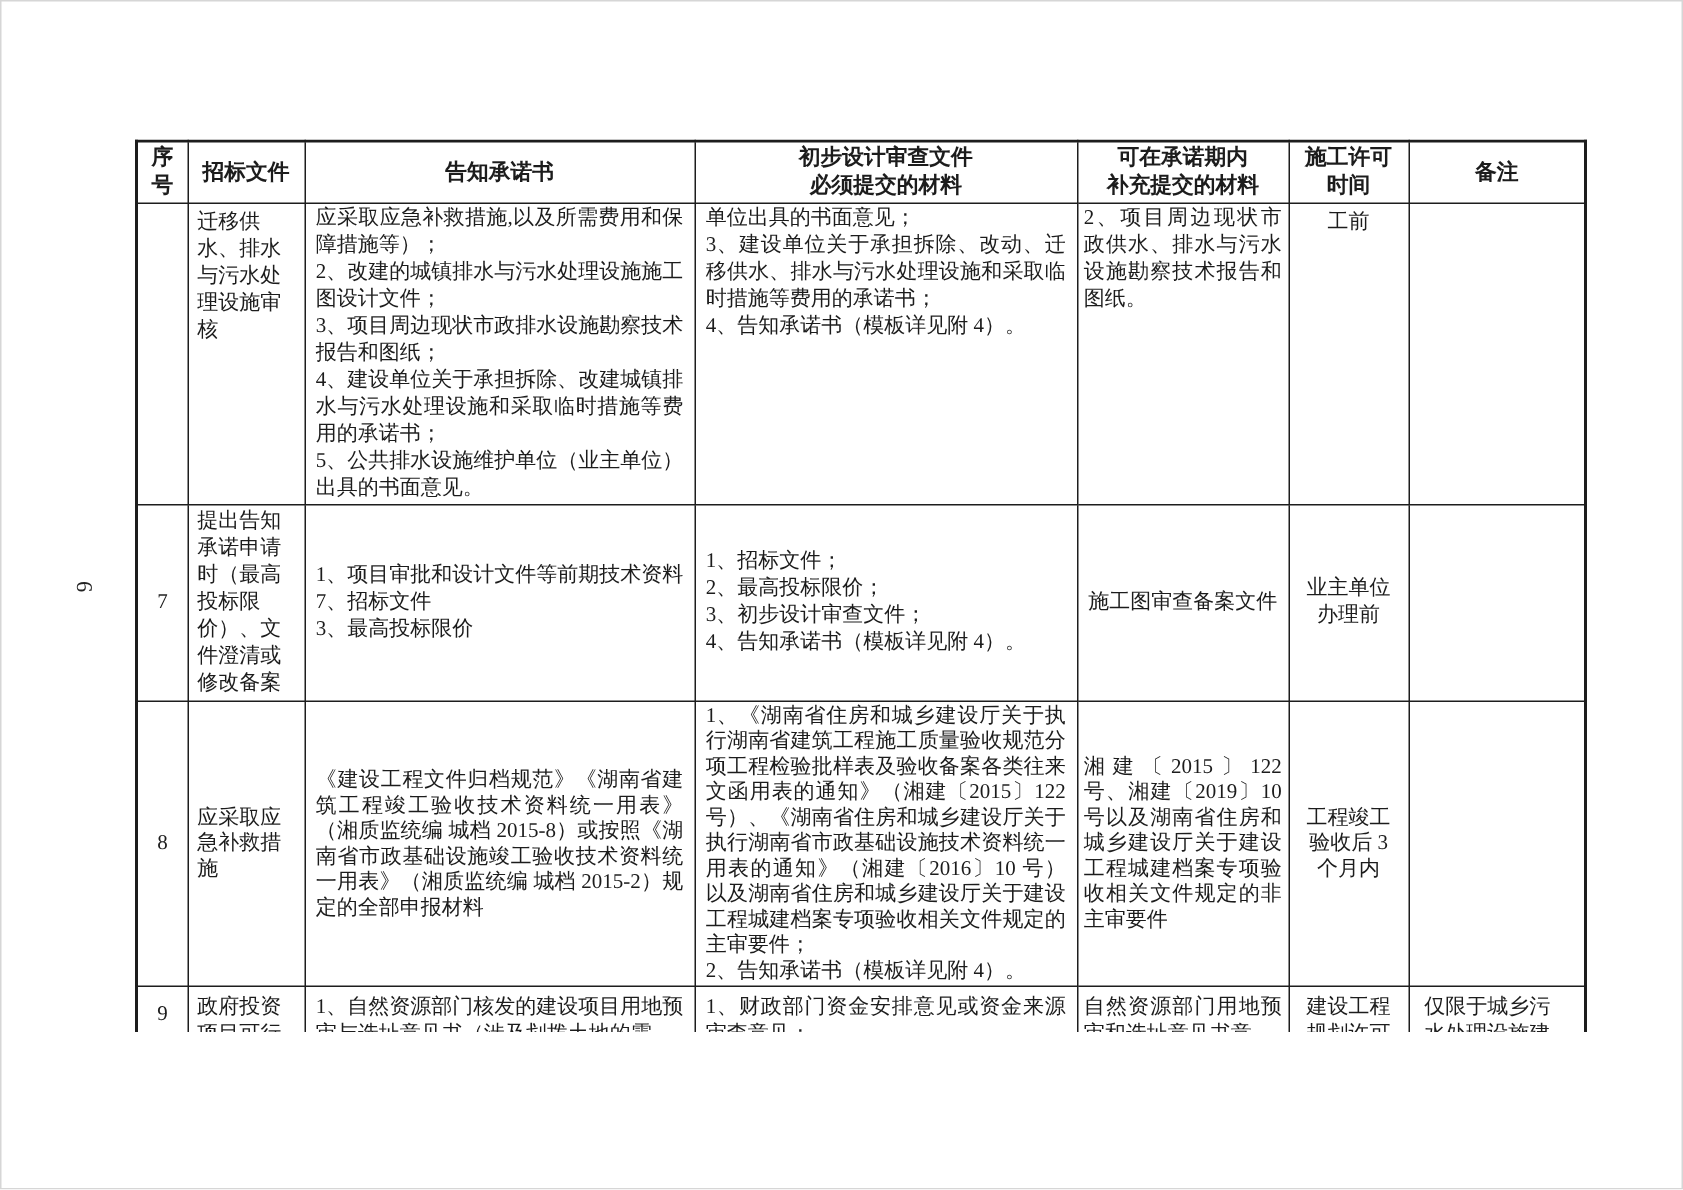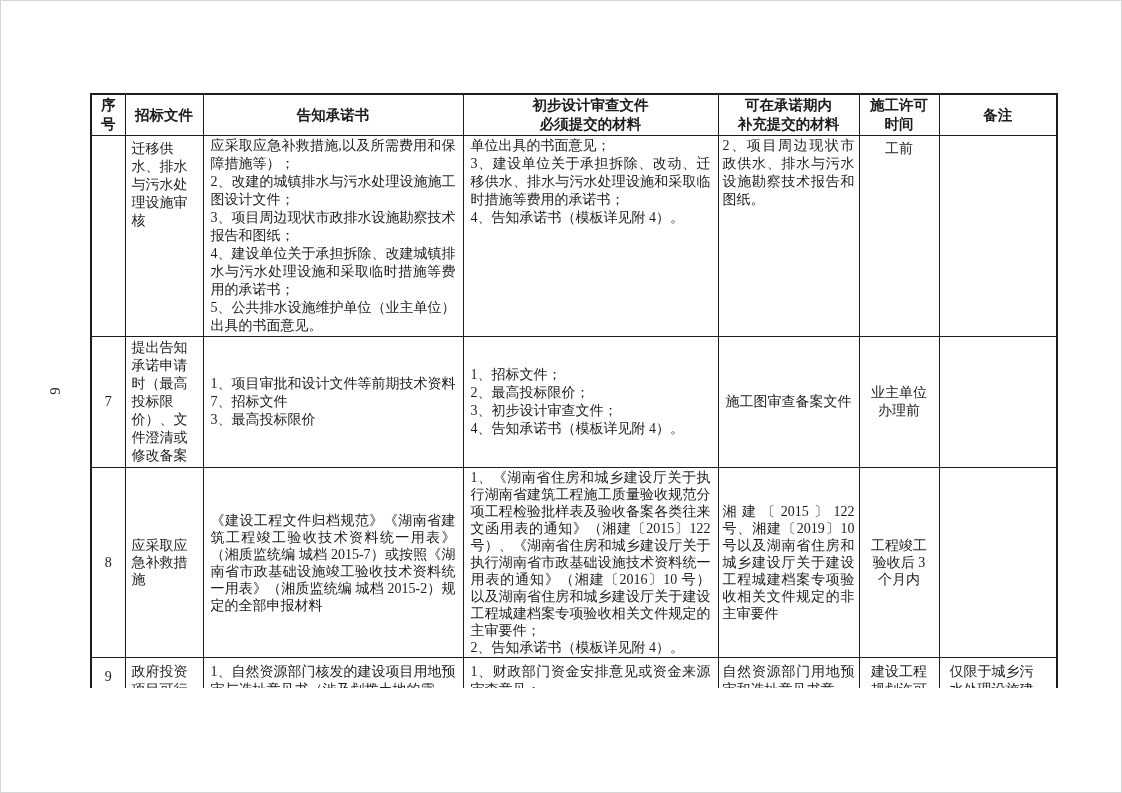--- a/index.html
+++ b/index.html
@@ -149,21 +149,21 @@
 4、告知承诺书（模板详见附 4）。</td>
         <td class="c-small center">施工图审查备案文件</td>
         <td class="c-time">业主单位
 办理前</td>
         <td class="c-remark"></td>
       </tr>
 
       <tr class="r2">
         <td class="c-no">8</td>
         <td class="c-name">应采取应急补救措施</td>
-        <td class="c-text">《建设工程文件归档规范》《湖南省建筑工程竣工验收技术资料统一用表》（湘质监统编 城档 2015-7）或按照《湖南省市政基础设施竣工验收技术资料统一用表》（湘质监统编 城档 2015-2）规定的全部申报材料</td>
+        <td class="c-text">《建设工程文件归档规范》《湖南省建筑工程竣工验收技术资料统一用表》（湘质监统编 城档 2015-8）或按照《湖南省市政基础设施竣工验收技术资料统一用表》（湘质监统编 城档 2015-2）规定的全部申报材料</td>
         <td class="c-text">1、《湖南省住房和城乡建设厅关于执行湖南省建筑工程施工质量验收规范分项工程检验批样表及验收备案各类往来文函用表的通知》（湘建〔2015〕122 号）、《湖南省住房和城乡建设厅关于执行湖南省市政基础设施技术资料统一用表的通知》（湘建〔2016〕10 号）以及湖南省住房和城乡建设厅关于建设工程城建档案专项验收相关文件规定的主审要件；
 2、告知承诺书（模板详见附 4）。</td>
         <td class="c-small">湘建〔2015〕122 号、湘建〔2019〕10 号以及湖南省住房和城乡建设厅关于建设工程城建档案专项验收相关文件规定的非主审要件</td>
         <td class="c-time">工程竣工
 验收后 3
 个月内</td>
         <td class="c-remark"></td>
       </tr>
 
       <tr class="r3">

